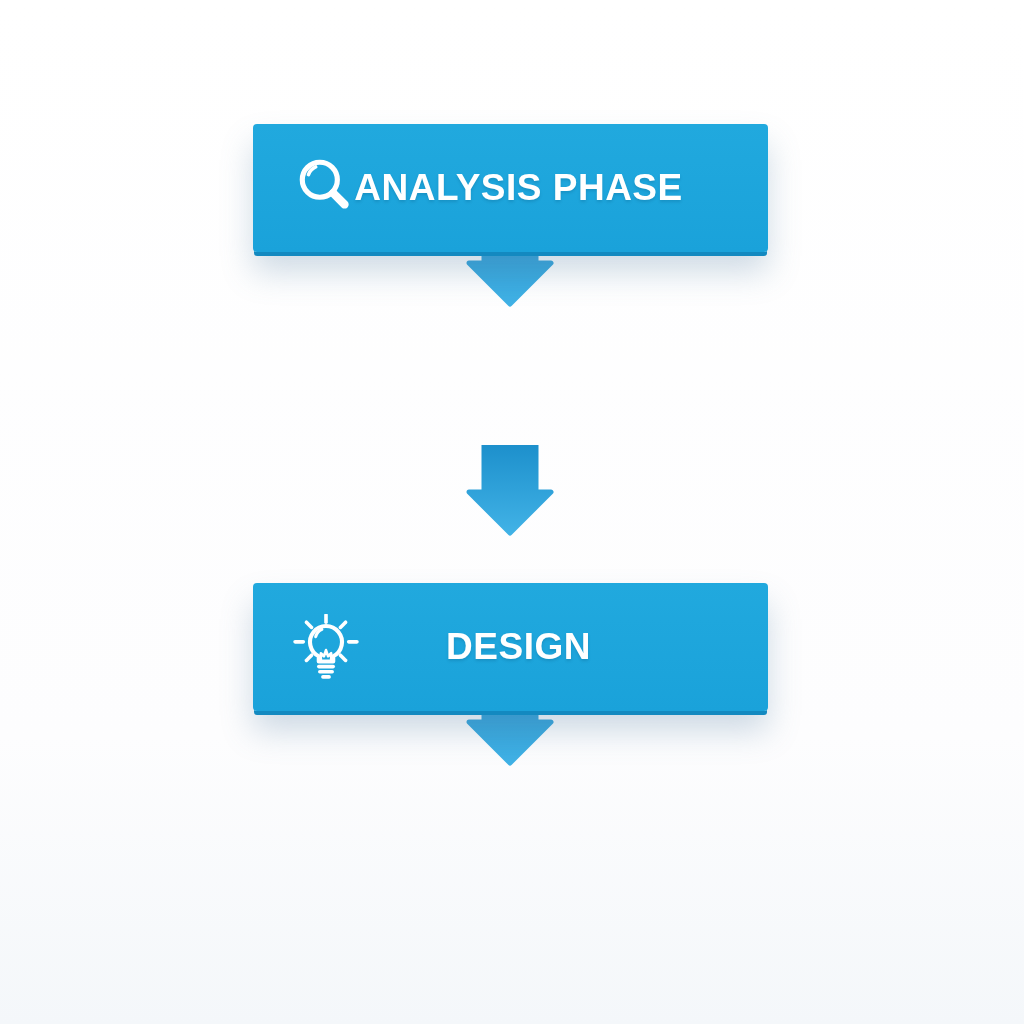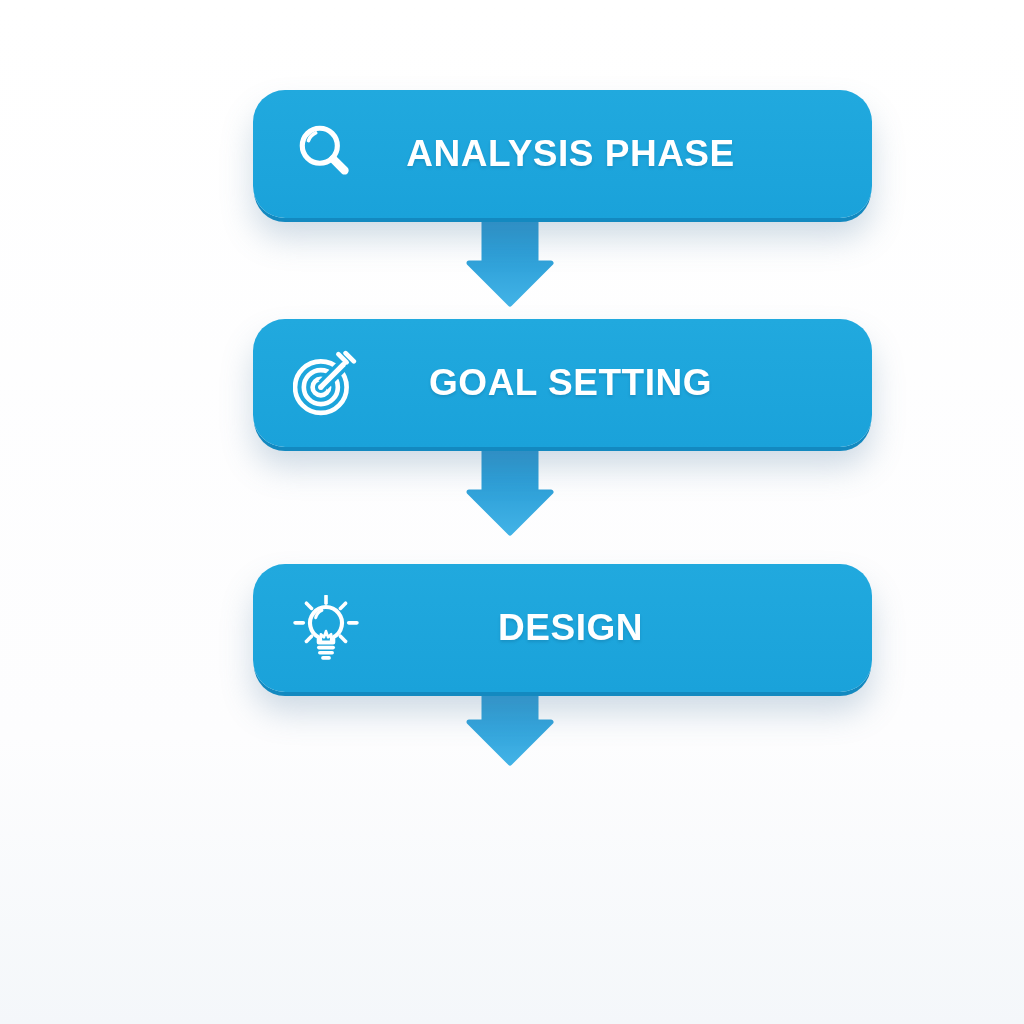--- a/index.html
+++ b/index.html
@@ -10,31 +10,32 @@
     width: 1024px;
     height: 1024px;
     margin: 0 auto;
     overflow: hidden;
     background: linear-gradient(180deg, #ffffff 0%, #fdfdfe 72%, #f4f7fa 100%);
   }
 
   .step-box {
     position: absolute;
     left: 253px;
-    width: 619px;
+    width: 515px;
     height: 128px;
-    border-radius: 32px;
+    border-radius: 4px;
     background: linear-gradient(180deg, #21a9de 0%, #1aa2da 100%);
     box-shadow: 0 5px 0 -1px #1389c0,
                 0 20px 32px rgba(96, 136, 170, 0.30);
     z-index: 2;
+    margin-top: 34px;
   }
   .step-box.pos-1 { top: 90px;  }
   .step-box.pos-2 { top: 319px; }
-  .step-box.pos-3 { top: 564px; }
+  .step-box.pos-3 { top: 549px; }
   .step-box.pos-4 { top: 779px; }
 
   .step-icon {
     position: absolute;
     left: 40px;
     top: 50%;
     transform: translateY(-50%);
     width: 66px;
     height: 66px;
   }
@@ -83,33 +84,20 @@
   <svg class="flow-arrow pos-1" viewBox="0 0 92 92">
     <defs>
       <linearGradient id="ag1" x1="0" y1="0" x2="0" y2="1">
         <stop offset="0" stop-color="#1D90CC"></stop>
         <stop offset="1" stop-color="#41B2E6"></stop>
       </linearGradient>
     </defs>
     <path d="M20 0 L20 47 L5 47 L46 88 L87 47 L72 47 L72 0 Z" fill="url(#ag1)" stroke="url(#ag1)" stroke-width="5" stroke-linejoin="round"></path>
   </svg>
 
-  <div class="step-box pos-2">
-    <svg class="step-icon" viewBox="0 0 64 64" fill="none" stroke="#ffffff" stroke-linecap="round">
-      <circle cx="27" cy="36" r="25" stroke-width="4.5"></circle>
-      <circle cx="27" cy="36" r="16.5" stroke-width="4.5"></circle>
-      <circle cx="27" cy="36" r="8" stroke-width="4.5"></circle>
-      <line x1="29" y1="34" x2="51" y2="12" stroke="#1BA6DD" stroke-width="12" stroke-linecap="butt"></line>
-      <line x1="27" y1="36" x2="49" y2="14" stroke-width="5"></line>
-      <line x1="44" y1="4" x2="52" y2="12" stroke-width="4.5"></line>
-      <line x1="51" y1="3" x2="59" y2="11" stroke-width="4.5"></line>
-      <circle cx="27" cy="36" r="2.5" fill="#ffffff" stroke="none"></circle>
-    </svg>
-    <span class="step-label">GOAL SETTING</span>
-  </div>
 
   <svg class="flow-arrow pos-2" viewBox="0 0 92 92">
     <path d="M20 0 L20 47 L5 47 L46 88 L87 47 L72 47 L72 0 Z" fill="url(#ag1)" stroke="url(#ag1)" stroke-width="5" stroke-linejoin="round"></path>
   </svg>
 
   <div class="step-box pos-3">
     <svg class="step-icon" viewBox="0 0 64 64" fill="none" stroke="#ffffff" stroke-linecap="round">
       <path d="M25 41 A15.5 15.5 0 1 1 39 41 L39 46 L25 46 Z" stroke-width="4" stroke-linejoin="round"></path>
       <path d="M22 22 A11 11 0 0 1 28 15" stroke-width="3"></path>
       <polyline points="27,45 27,38 30,41 32,35 34,41 37,38 37,45" stroke-width="2.5" stroke-linejoin="round"></polyline>

